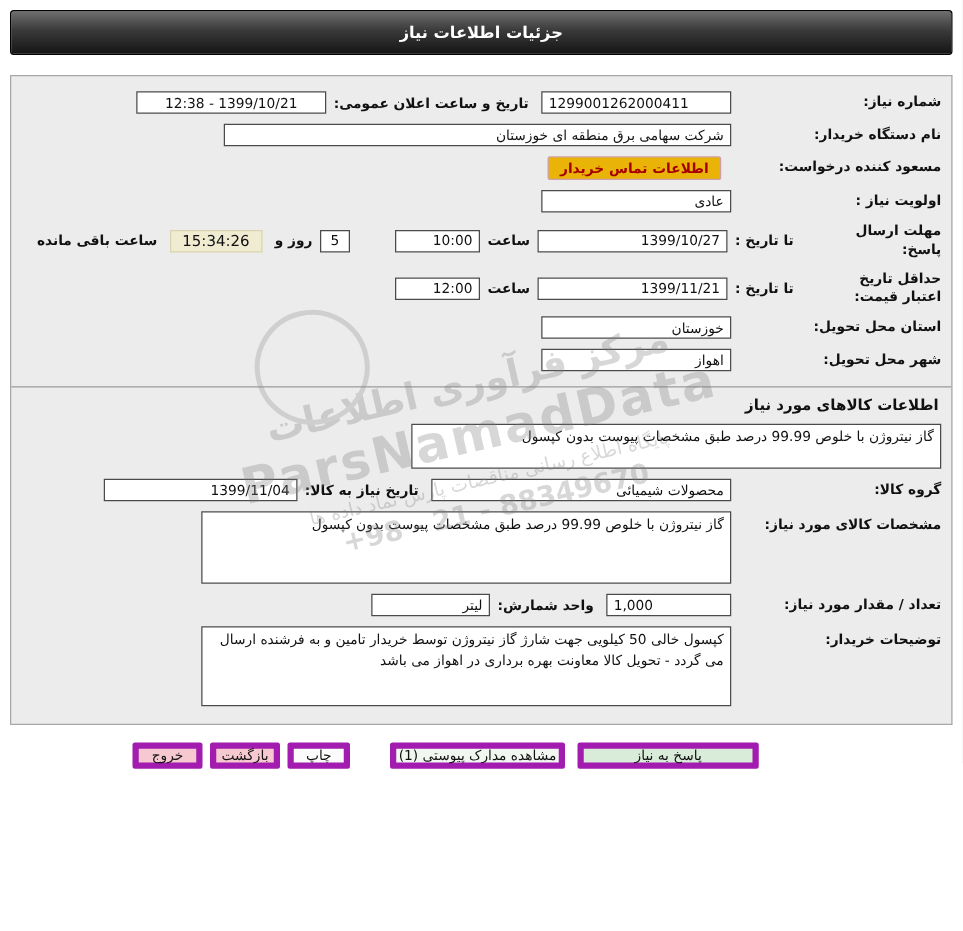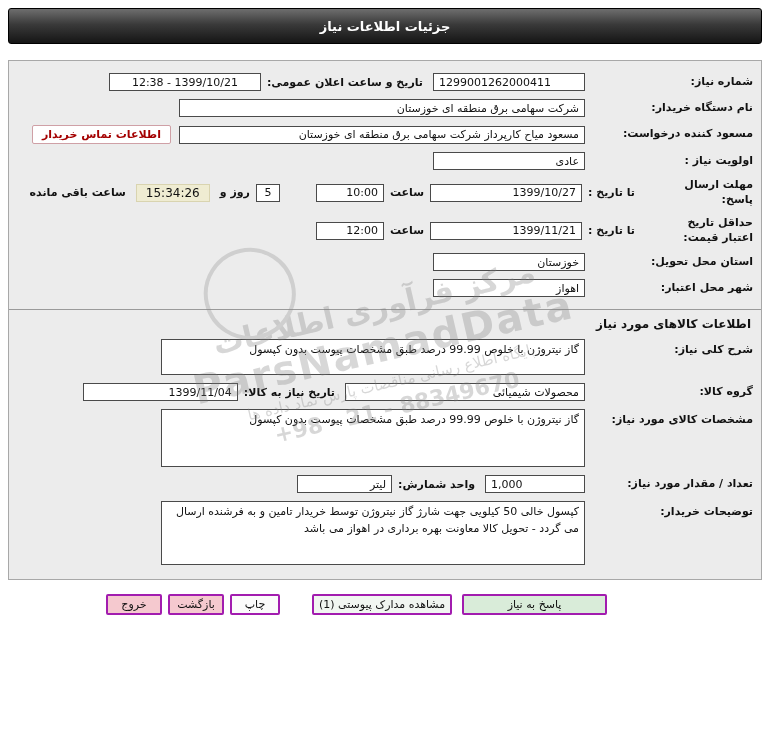--- a/index.html
+++ b/index.html
@@ -92,21 +92,21 @@
     width: 424px;
     padding: 2px 5px;
     line-height: 1.5;
     overflow: hidden;
   }
   .h-desc  { height: 36px; }
   .h-spec  { height: 58px; }
   .h-notes { height: 64px; }
 
   .contact-btn {
-    background: #ffffff;
+    background: #eab308;
     color: #a40000;
     border: 1px solid #cfa0a6;
     border-radius: 2px;
     height: 19px;
     display: flex;
     align-items: center;
     justify-content: center;
     padding: 0 9px;
     margin-right: 8px;
     font-weight: bold;
@@ -114,21 +114,21 @@
     cursor: pointer;
   }
 
   .section-sep { border-top: 1px solid #9a9a9a; margin: 8px -6px 2px -6px; }
   .section-title { font-weight: bold; font-size: 12px; padding: 5px 4px 4px 4px; }
 
   
   .btnrow { display: flex; align-items: center; margin-top: 14px; padding-right: 155px; }
   .btn {
     height: 21px;
-    border: 2px solid #a21caf;
+    border: 5px solid #a21caf;
     border-radius: 2px;
     display: flex;
     align-items: center;
     justify-content: center;
     background: #f7f7f7;
     cursor: pointer;
     white-space: nowrap;
   }
   .btn-respond { width: 145px; background: #d9ecd9; }
   .btn-docs    { width: 140px; margin-right: 10px; background: #f1f6f1; }
@@ -179,21 +179,20 @@
       <div class="field w-std center">1399/10/21 - 12:38</div>
     </div>
 
     <div class="row">
       <div class="lbl">نام دستگاه خریدار:</div>
       <div class="field w-wide">شرکت سهامی برق منطقه ای خوزستان</div>
     </div>
 
     <div class="row">
       <div class="lbl">مسعود کننده درخواست:</div>
-      <div class="field w-wide">مسعود میاح کارپرداز شرکت سهامی برق منطقه ای خوزستان</div>
       <div class="contact-btn">اطلاعات تماس خریدار</div>
     </div>
 
     <div class="row">
       <div class="lbl">اولویت نیاز :</div>
       <div class="field w-std">عادی</div>
     </div>
 
     <div class="row">
       <div class="lbl lbl-sm">مهلت ارسال پاسخ:</div>
@@ -214,29 +213,28 @@
       <span class="inlbl">ساعت</span>
       <div class="field w-time num">12:00</div>
     </div>
 
     <div class="row">
       <div class="lbl">استان محل تحویل:</div>
       <div class="field w-std">خوزستان</div>
     </div>
 
     <div class="row">
-      <div class="lbl">شهر محل اعتبار:</div>
+      <div class="lbl">شهر محل تحویل:</div>
       <div class="field w-std">اهواز</div>
     </div>
 
     <div class="section-sep"></div>
     <div class="section-title">اطلاعات کالاهای مورد نیاز</div>
 
     <div class="row top">
-      <div class="lbl">شرح کلی نیاز:</div>
       <div class="area h-desc">گاز نیتروژن با خلوص 99.99 درصد طبق مشخصات پیوست بدون کپسول</div>
     </div>
 
     <div class="row">
       <div class="lbl">گروه کالا:</div>
       <div class="field w-grp">محصولات شیمیائی</div>
       <div class="midlbl">تاریخ نیاز به کالا:</div>
       <div class="field w-date2 num">1399/11/04</div>
     </div>
 

